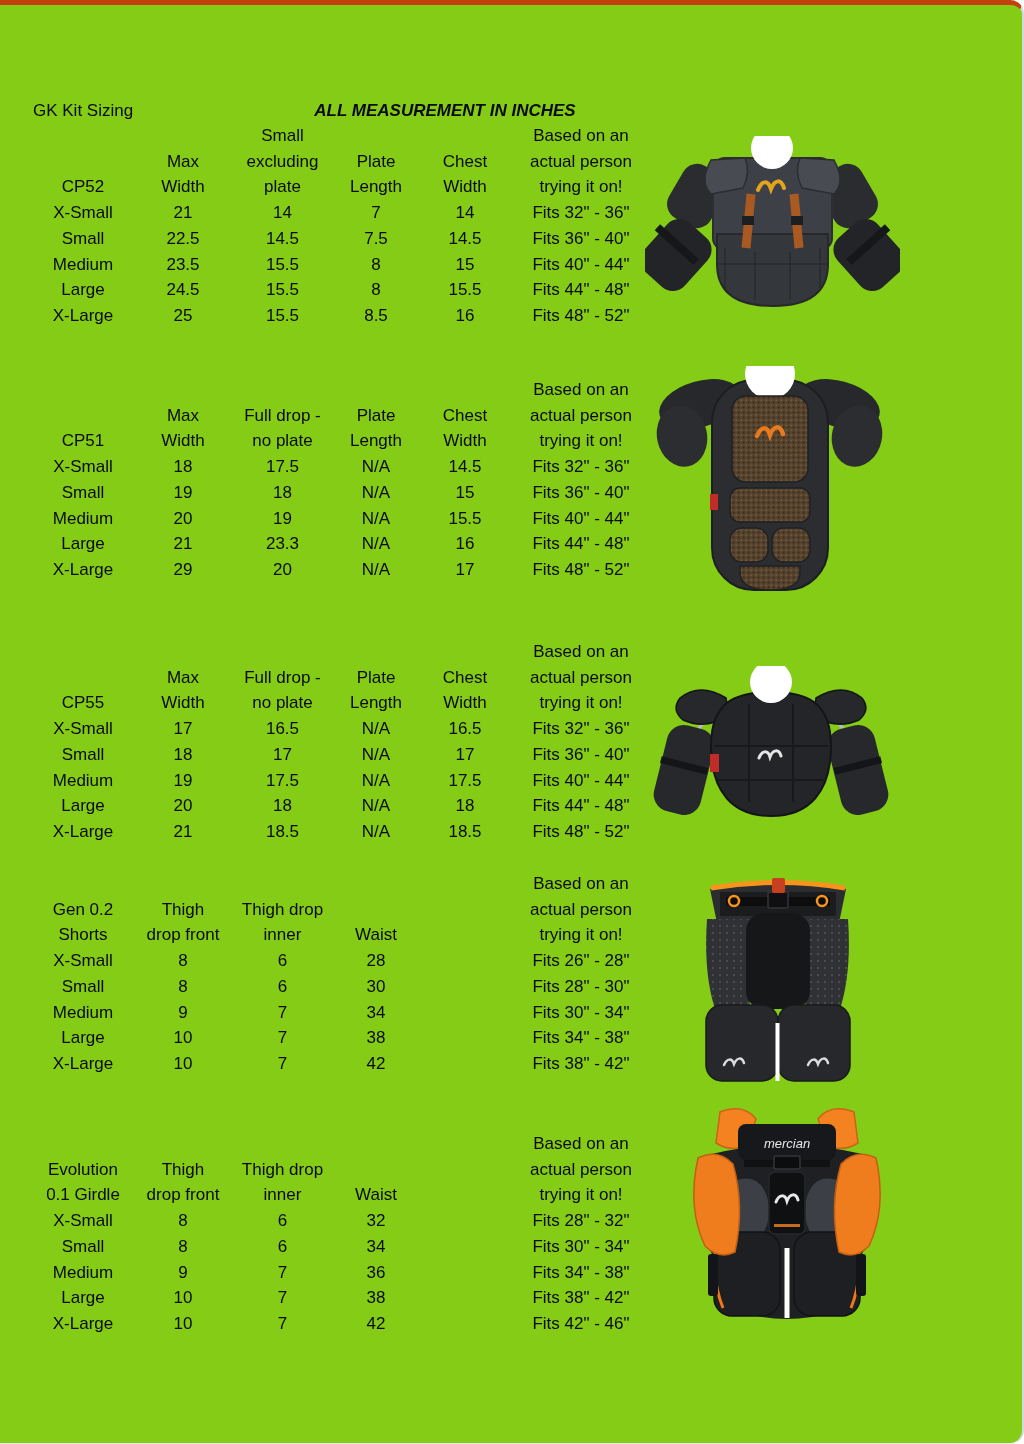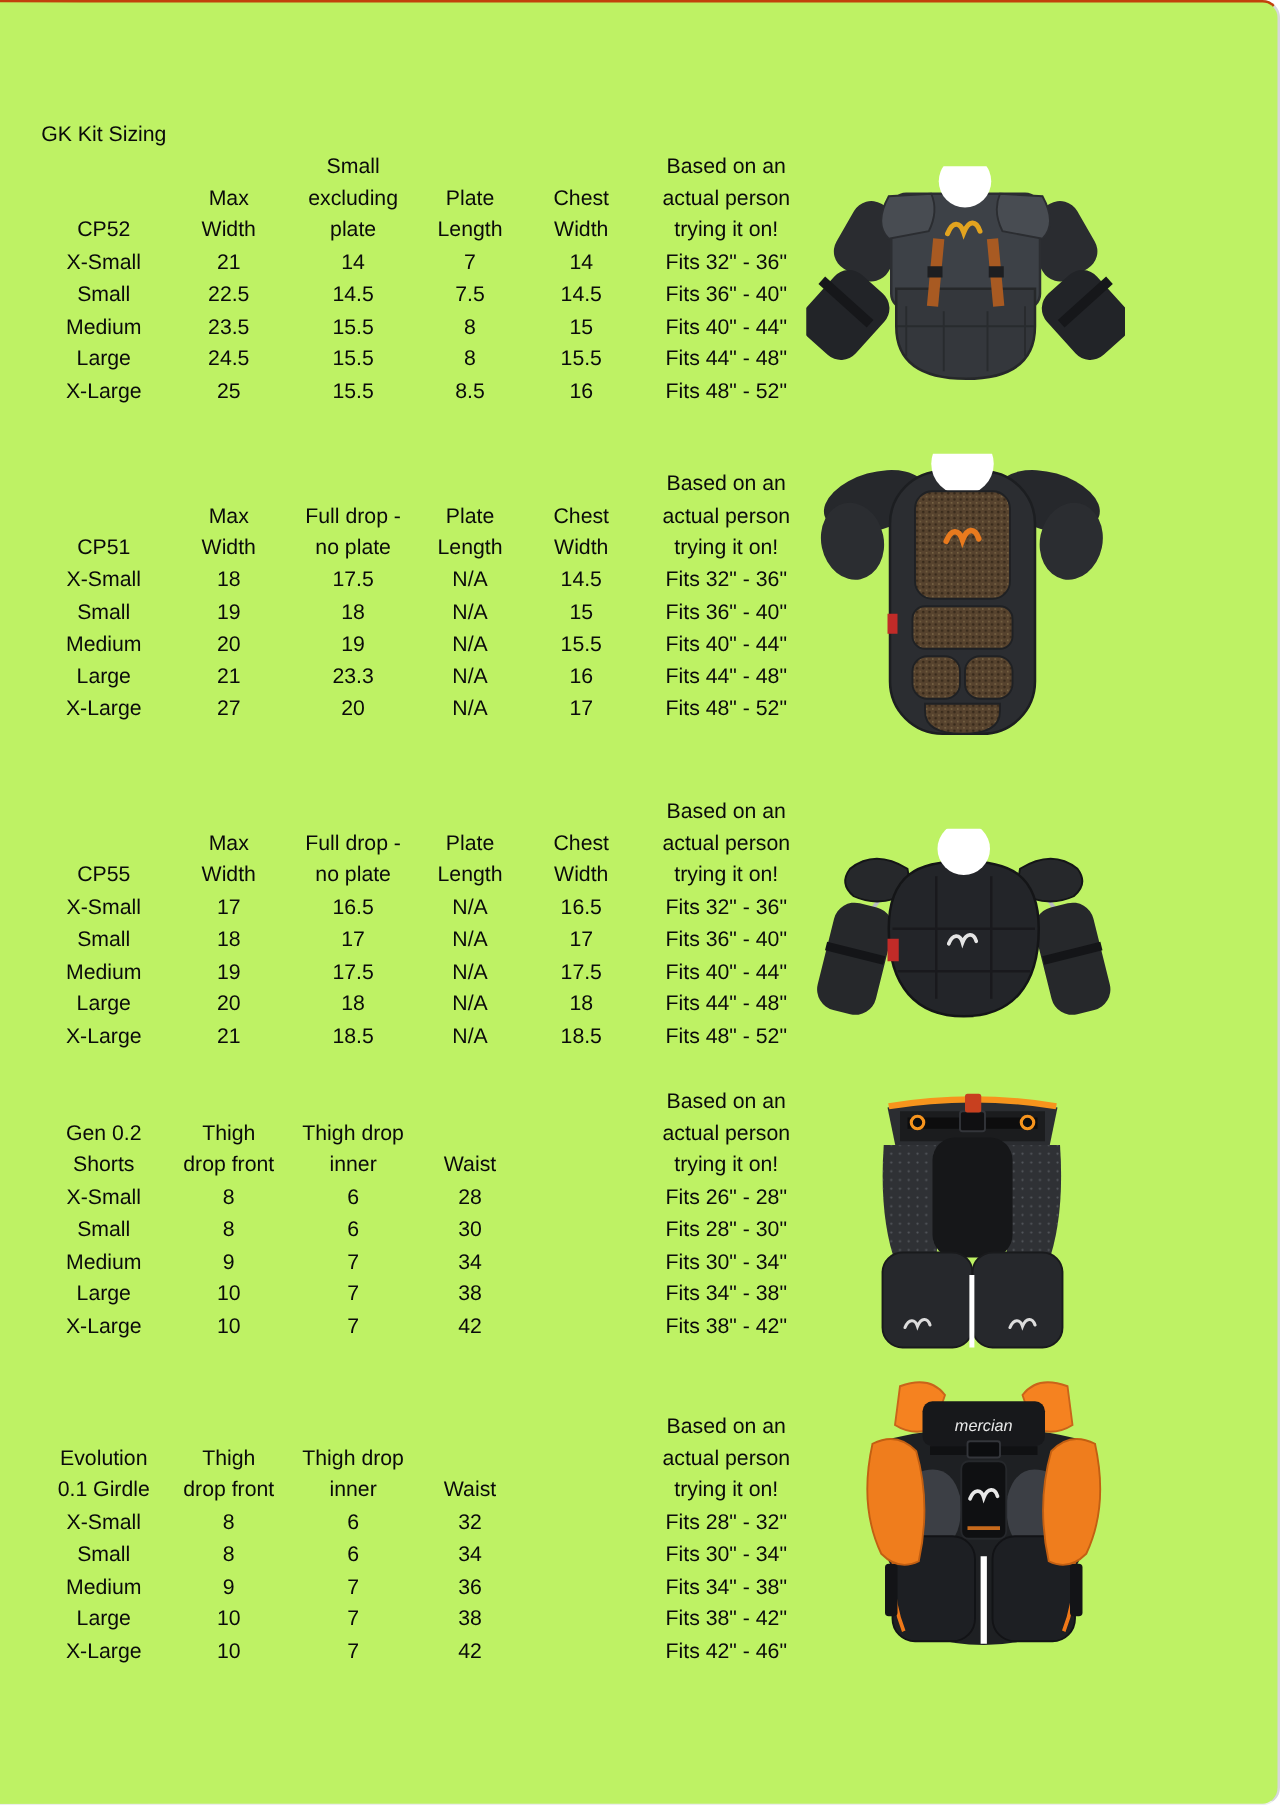--- a/index.html
+++ b/index.html
@@ -1,19 +1,19 @@
 <!DOCTYPE html>
 <html><head>
 <meta charset="utf-8">
 <style>
   html,body{margin:0;padding:0;background:#fff;}
   .page{
-    position:relative;width:1024px;height:1444px;background:#bef264;overflow:hidden;
+    position:relative;width:1024px;height:1444px;background:#84cc16;overflow:hidden;
     font-family:"Liberation Sans",sans-serif;color:#0a0a0a;
-    border-right:2px solid #d6d7db;border-top:2px solid #c2410c;border-bottom:1px solid #eceded;
+    border-right:2px solid #d6d7db;border-top:5px solid #c2410c;border-bottom:1px solid #eceded;
     border-radius:0 14px 14px 0;box-sizing:border-box;
   }
   .title{position:absolute;top:93px;left:33px;font-size:17px;line-height:26px;}
   .subtitle{position:absolute;top:93px;left:0;width:890px;text-align:center;
     font-size:17px;line-height:26px;font-weight:bold;font-style:italic;}
   .table-block{position:absolute;left:33px;width:627px;}
   .trow{display:grid;grid-template-columns:100px 100px 99px 88px 90px 142px;}
   .tcell{font-size:17px;line-height:25.7px;text-align:center;white-space:nowrap;color:#0a0a0a;}
   .tcell.c0{text-align:center;}
   .tcell.c0.ctr{}
@@ -25,20 +25,21 @@
   #img-shorts{left:690px;top:870px;width:175px;height:212px;}
   #img-girdle{left:682px;top:1101px;width:210px;height:218px;text-align:center;}
   svg{display:block;}
 </style>
 </head>
 <body>
 
 <div class="page">
 
   <div class="title">GK Kit Sizing</div>
+  <div class="subtitle">ALL MEASUREMENT IN INCHES</div>
 
   <section id="t0" class="table-block">
       <div class="trow">
         <div class="tcell c0"></div>
         <div class="tcell c1"></div>
         <div class="tcell c2">Small</div>
         <div class="tcell c3"></div>
         <div class="tcell c4"></div>
         <div class="tcell c5">Based on an</div>
       </div>
@@ -151,21 +152,21 @@
       <div class="trow">
         <div class="tcell c0">Large</div>
         <div class="tcell c1">21</div>
         <div class="tcell c2">23.3</div>
         <div class="tcell c3">N/A</div>
         <div class="tcell c4">16</div>
         <div class="tcell c5">Fits 44" - 48"</div>
       </div>
       <div class="trow">
         <div class="tcell c0">X-Large</div>
-        <div class="tcell c1">27</div>
+        <div class="tcell c1">29</div>
         <div class="tcell c2">20</div>
         <div class="tcell c3">N/A</div>
         <div class="tcell c4">17</div>
         <div class="tcell c5">Fits 48" - 52"</div>
       </div>
     </section>
   <section id="t2" class="table-block">
       <div class="trow">
         <div class="tcell c0"></div>
         <div class="tcell c1"></div>

